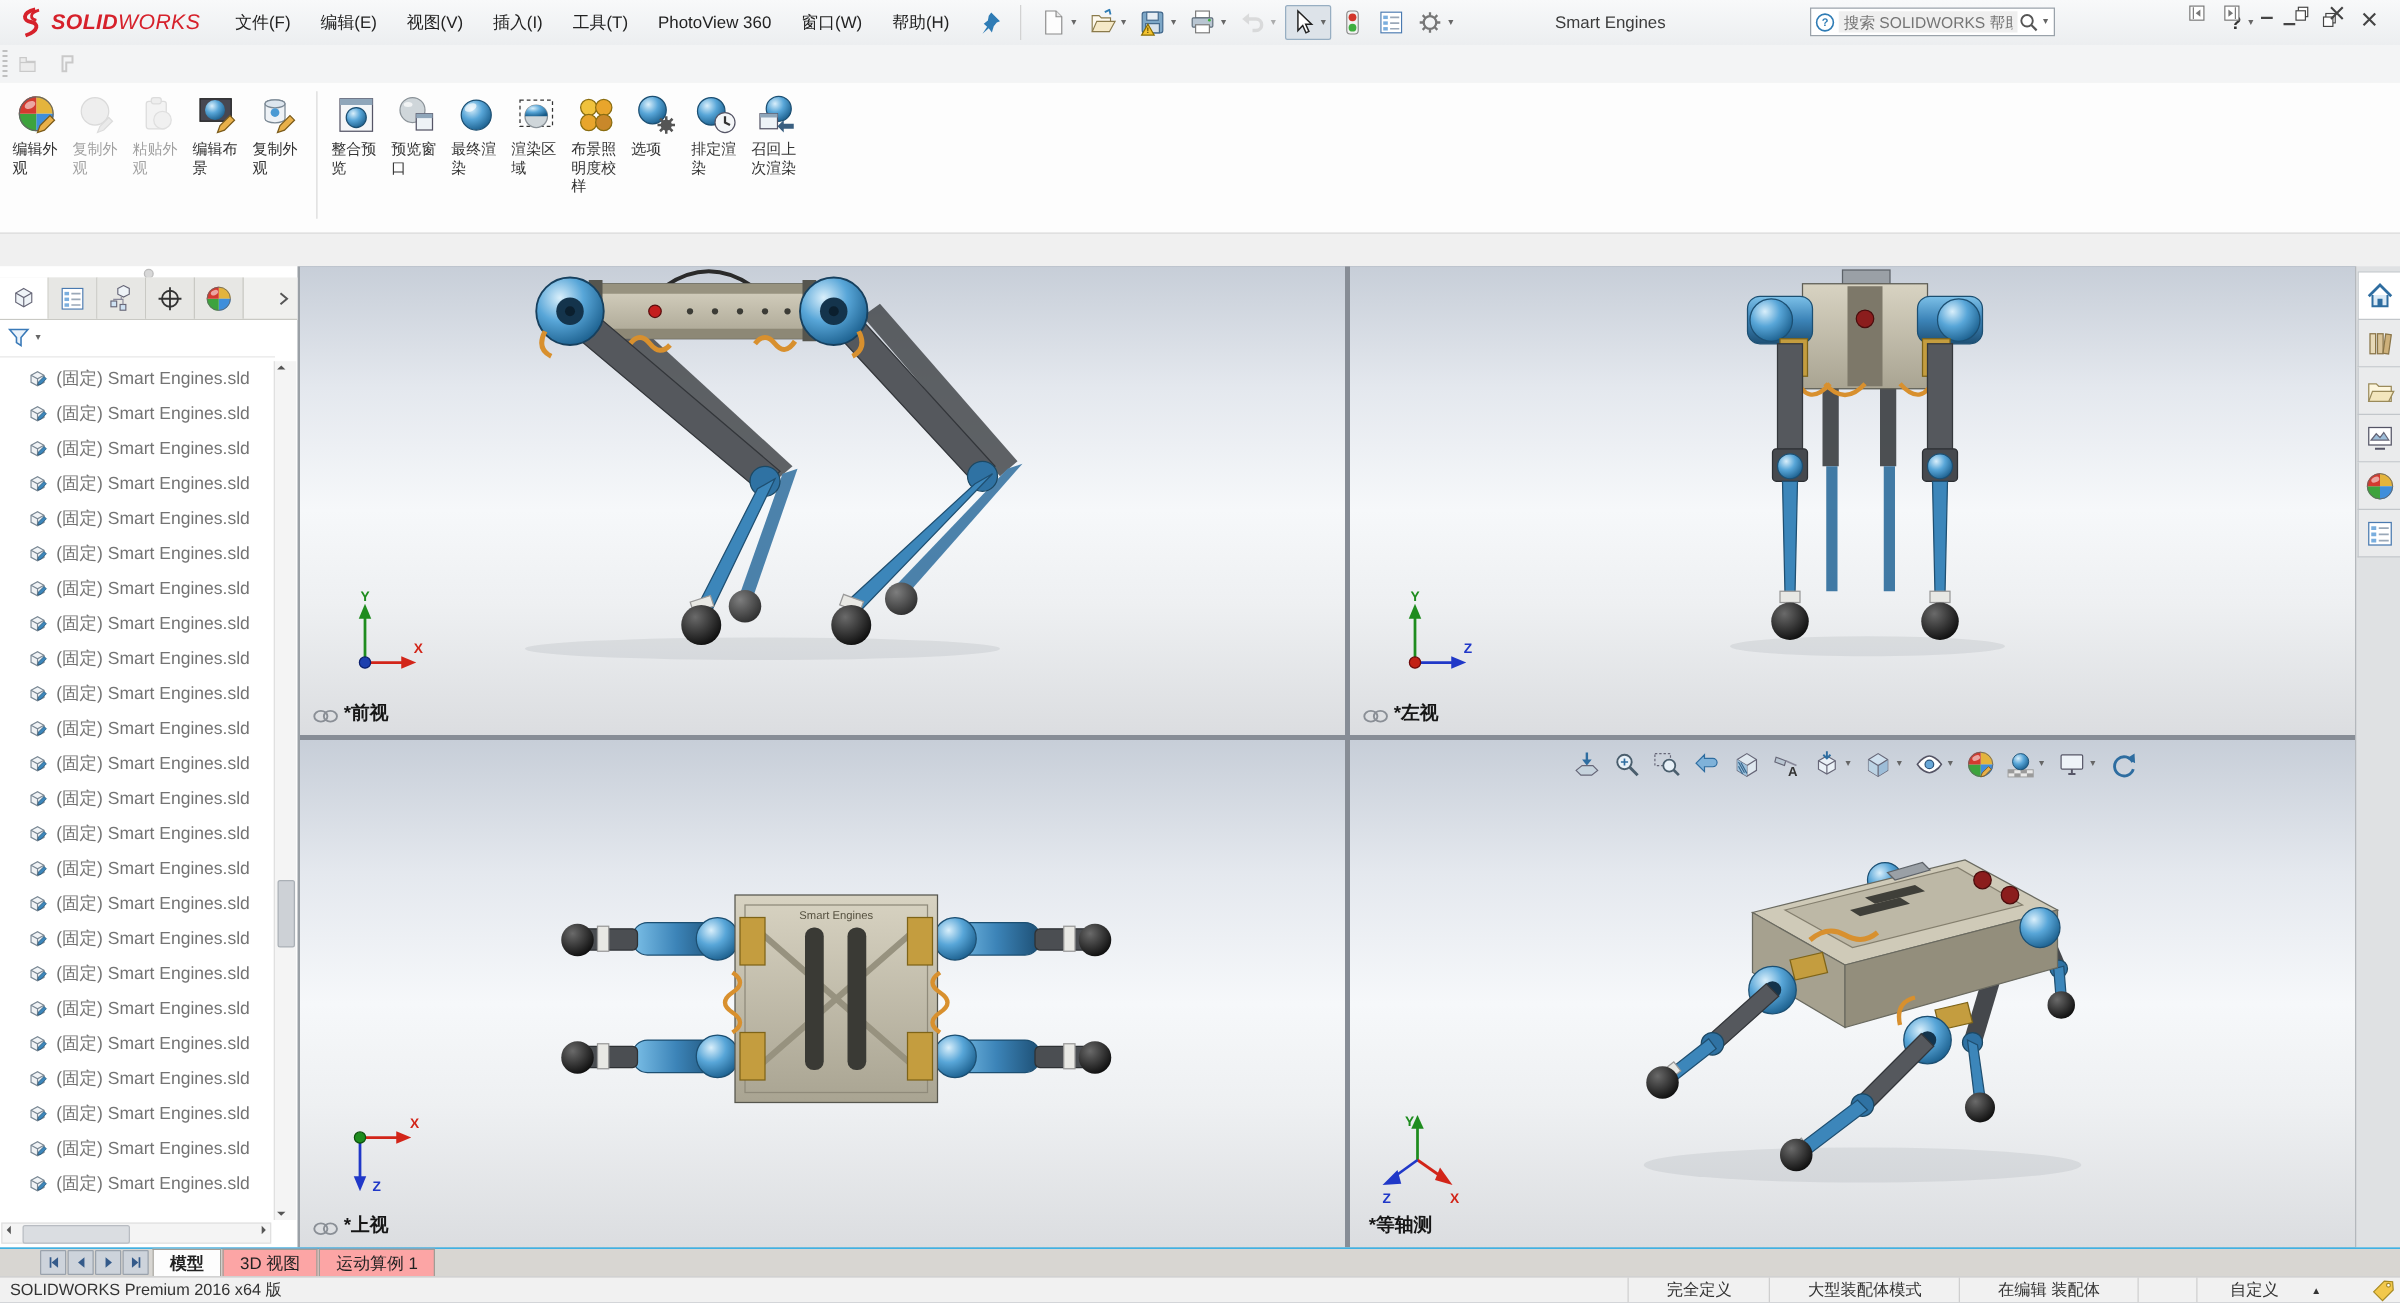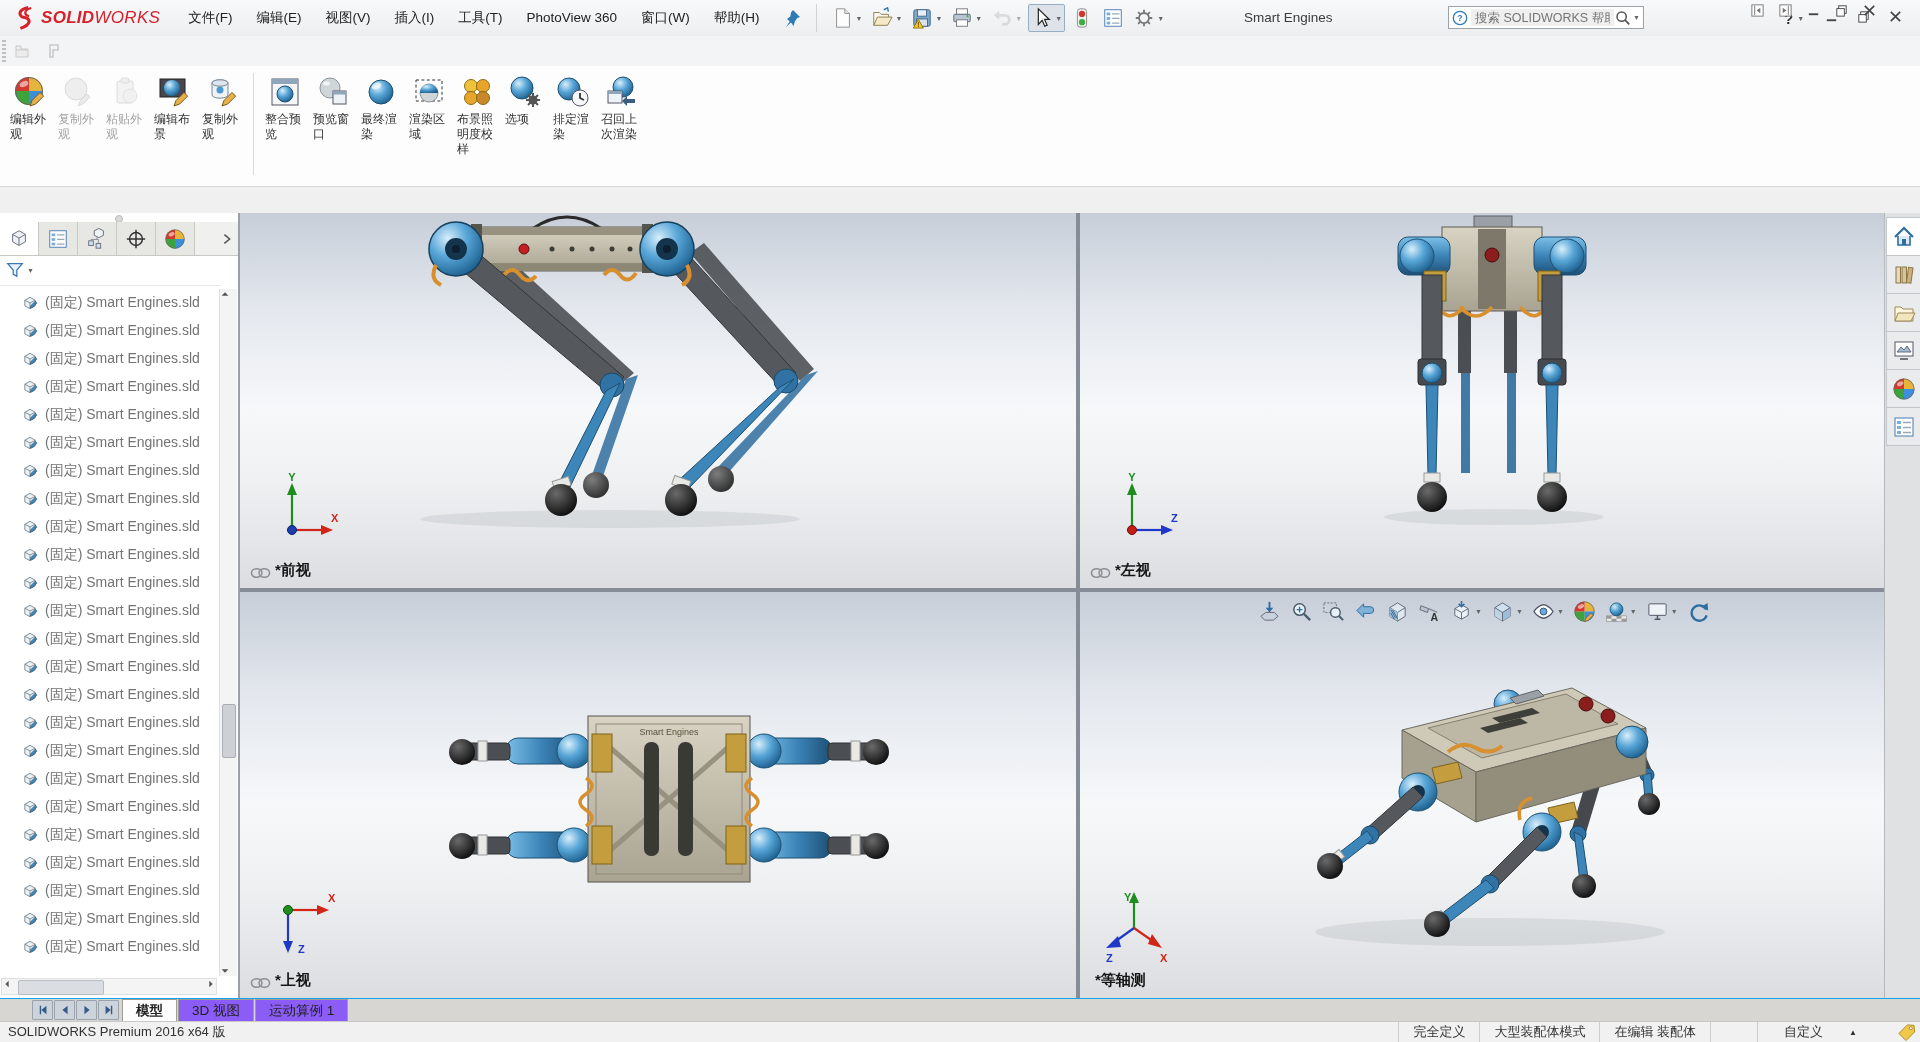--- a/index.html
+++ b/index.html
@@ -104,28 +104,28 @@
   #task-pane{position:absolute;top:213px;left:1884px;width:36px;height:785px;background:#dfe1e3;border-left:1px solid #b4b8bc;box-sizing:border-box}
   .tpcell{width:34px;height:37px;display:flex;align-items:center;justify-content:center;border:1px solid #c2c6ca;border-top:none;background:#eaebec;margin-left:1px}
   .tpcell.first{background:#fff;border-top:1px solid #c2c6ca;margin-top:4px}
   .tpcell .icn{width:24px;height:24px}
 
   
   #bottom-bar{position:absolute;top:998px;left:0;width:1920px;height:23px;background:#d8d6d2;border-top:1px solid #0ea5e9;display:flex;align-items:stretch;box-sizing:border-box}
   #bottom-nav{display:flex;align-items:center;gap:1px;padding:1px 3px 1px 2px;margin-left:30px}
   .nbtn{width:19px;height:18px;background:#cdd3db;border:1px solid #9aa2ac;display:flex;align-items:center;justify-content:center;border-radius:1px}
   .nbtn .icn{width:12px;height:12px}
-  .btab{padding:0 13px;font-size:13.5px;color:#222;background:#8b5cf6;border:1px solid #a09d96;border-bottom:none;display:flex;align-items:center;margin-right:1px}
+  .btab{padding:0 13px;font-size:13.5px;color:#222;background:#fca5a5;border:1px solid #a09d96;border-bottom:none;display:flex;align-items:center;margin-right:1px}
   .btab.active{background:#fdfdfd;font-weight:600}
 
   
   #statusbar{position:absolute;top:1021px;left:0;width:1920px;height:21px;background:#f1f1f1;border-top:1px solid #c8c8c8;font-size:13px;color:#333;box-sizing:border-box}
   #status-left{position:absolute;left:8px;top:0;line-height:20px}
   #status-right{position:absolute;right:4px;top:0;height:100%;display:flex;align-items:center}
-  .scell{padding:0 14px;border-left:1px solid #cfcfcf;height:100%;display:flex;align-items:center}
+  .scell{padding:0 30px;border-left:1px solid #cfcfcf;height:100%;display:flex;align-items:center}
   .sspacer{width:46px;height:100%;border-left:1px solid #cfcfcf}
   #status-custom{padding:0 26px}
   .sarrow{font-size:8px;color:#333;margin:0 26px 0 0}
   #status-tag{width:19px;height:19px;margin-left:14px}
 </style>
 </head>
 <body>
 
 <svg width="0" height="0" style="position:absolute">
   <defs>

